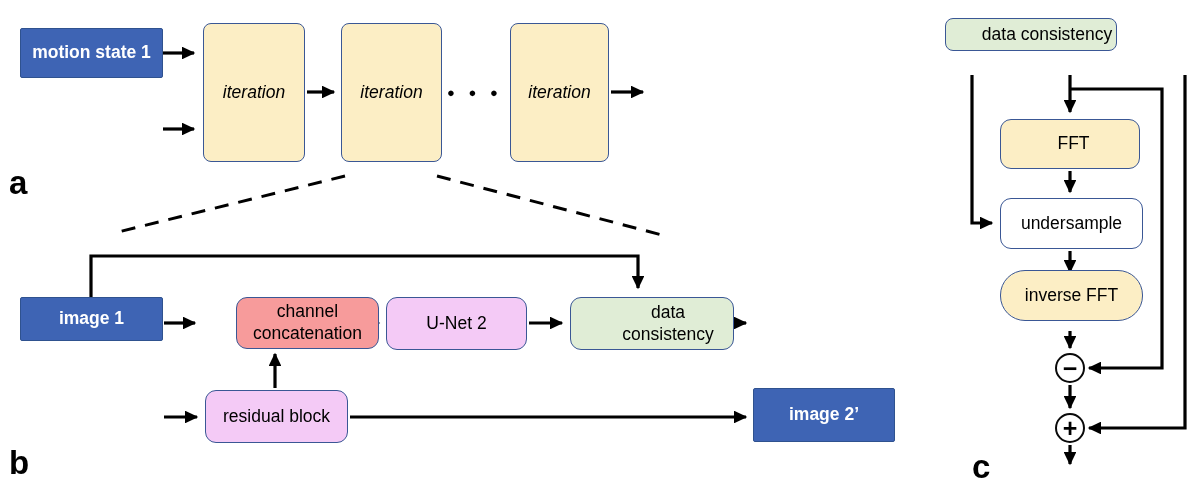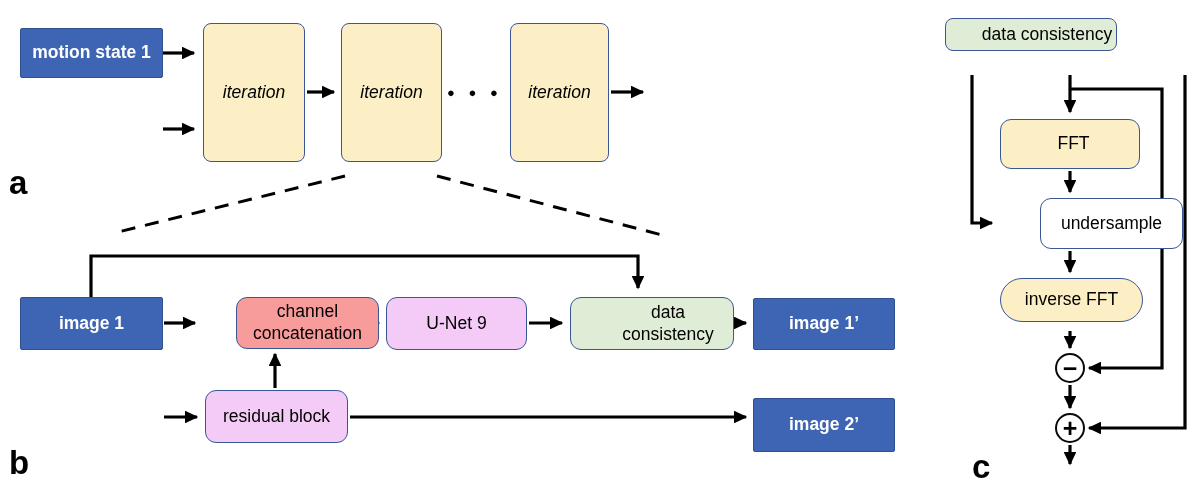--- a/index.html
+++ b/index.html
@@ -24,21 +24,21 @@
     border:1.5px solid var(--node-border); border-radius:11px;
   }
   .box .lbl{white-space:pre-line; text-align:center; display:block;}
   .blue{background:var(--blue-fill); border-color:var(--blue-border);
         color:var(--text-light); font-weight:700; border-radius:2px;}
   .yellow{background:var(--yellow-fill);}
   .tall{border-radius:8px;font-style:italic;}
   .salmon{background:var(--salmon-fill);margin-left:33px;}
   .purple{background:var(--purple-fill);}
   .green{background:var(--green-fill);padding-left:32px;}
-  .white{background:var(--white-fill);margin-left:40px;}
+  .white{background:var(--white-fill);}
   .panel-label{
     position:absolute; z-index:1; font-size:33px; font-weight:700;
     color:var(--text-dark); line-height:1;
   }
   .dots{
     position:absolute; z-index:1; display:flex; align-items:center; justify-content:center;
     font-size:13px; font-weight:700; letter-spacing:5px; color:var(--text-dark);
   }
   .circle-node{
     position:absolute; z-index:1; width:30px; height:30px; box-sizing:border-box;
@@ -100,55 +100,52 @@
   </div>
   <div class="box yellow tall" style="left:341px;top:23px;width:101px;height:139px;">
     <span class="lbl">iteration</span>
   </div>
   <div class="dots" style="left:445px;top:80px;width:60px;height:24px;">● ● ●</div>
   <div class="box yellow tall" style="left:510px;top:23px;width:99px;height:139px;">
     <span class="lbl">iteration</span>
   </div>
   <div class="panel-label" style="left:9px;top:166px;">a</div>
 
-  <div class="box blue" style="left:20px;top:297px;width:143px;height:53px;">
+  <div class="box blue" style="left:20px;top:297px;width:143px;height:44px;">
     <span class="lbl">image 1</span>
   </div>
   <div class="box salmon" style="left:203px;top:297px;width:143px;height:52px;">
     <span class="lbl">channel
 concatenation</span>
   </div>
   <div class="box purple" style="left:386px;top:297px;width:141px;height:53px;">
-    <span class="lbl">U-Net 9</span>
+    <span class="lbl">U-Net 2</span>
   </div>
   <div class="box green" style="left:570px;top:297px;width:164px;height:53px;">
     <span class="lbl">data
 consistency</span>
   </div>
-  <div class="box blue" style="left:753px;top:298px;width:142px;height:52px;">
-    <span class="lbl">image 1’</span>
-  </div>
   <div class="box purple" style="left:205px;top:390px;width:143px;height:53px;">
     <span class="lbl">residual block</span>
   </div>
-  <div class="box blue" style="left:753px;top:398px;width:142px;height:54px;">
+  <div class="box blue" style="left:753px;top:388px;width:142px;height:54px;">
     <span class="lbl">image 2’</span>
   </div>
   <div class="panel-label" style="left:9px;top:446px;">b</div>
 
   <div class="box green" style="left:945px;top:18px;width:172px;height:33px;border-radius:8px;">
     <span class="lbl">data consistency</span>
   </div>
   <div class="box yellow" style="left:1000px;top:119px;width:140px;height:50px;padding-left:7px;">
     <span class="lbl">FFT</span>
   </div>
   <div class="box white" style="left:1000px;top:198px;width:143px;height:51px;">
     <span class="lbl">undersample</span>
   </div>
-  <div class="box yellow" style="left:1000px;top:278px;width:143px;height:44px;border-radius:25px;">
+  <div class="box yellow" style="left:1000px;top:270px;width:143px;height:51px;border-radius:25px;">
     <span class="lbl">inverse FFT</span>
   </div>
   <div class="circle-node" style="left:1055px;top:353px;">
     <span>−</span>
   </div>
   <div class="circle-node" style="left:1055px;top:413px;">
     <span>+</span>
   </div>
   <div class="panel-label" style="left:972px;top:450px;">c</div>
 

